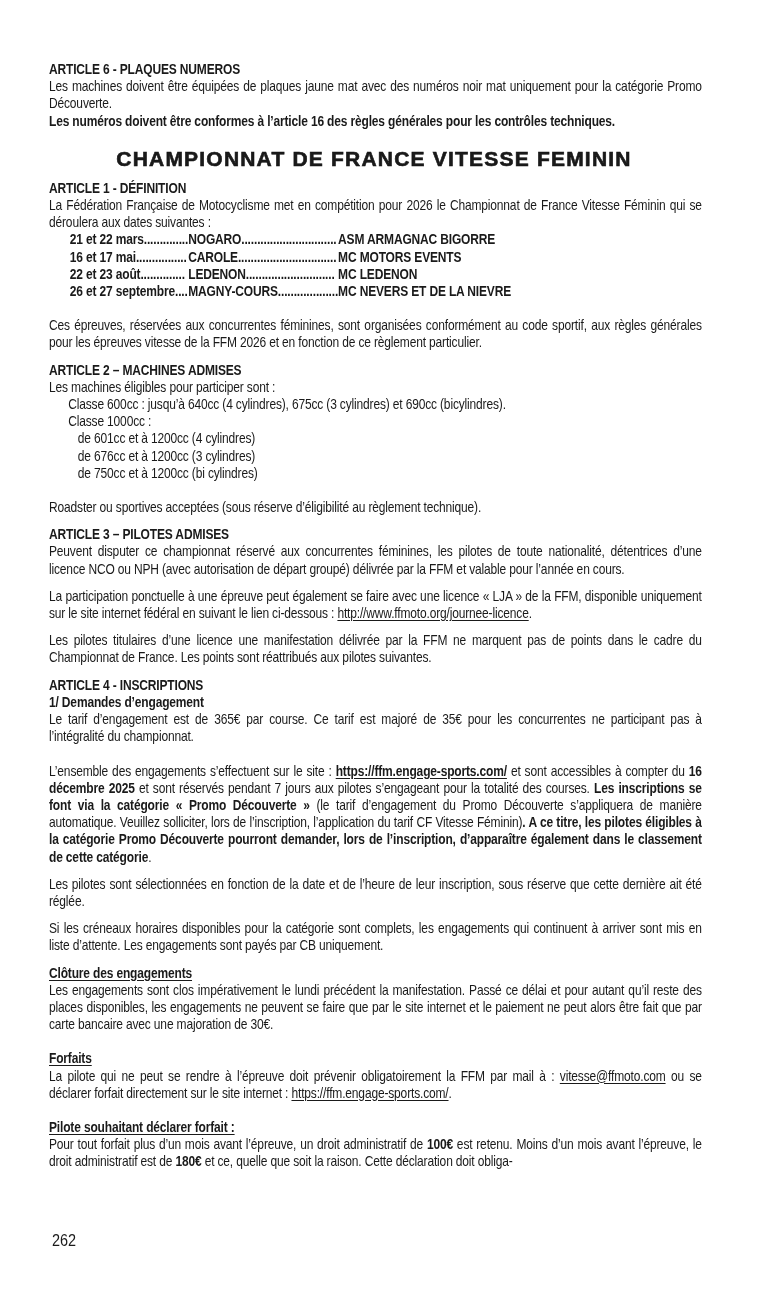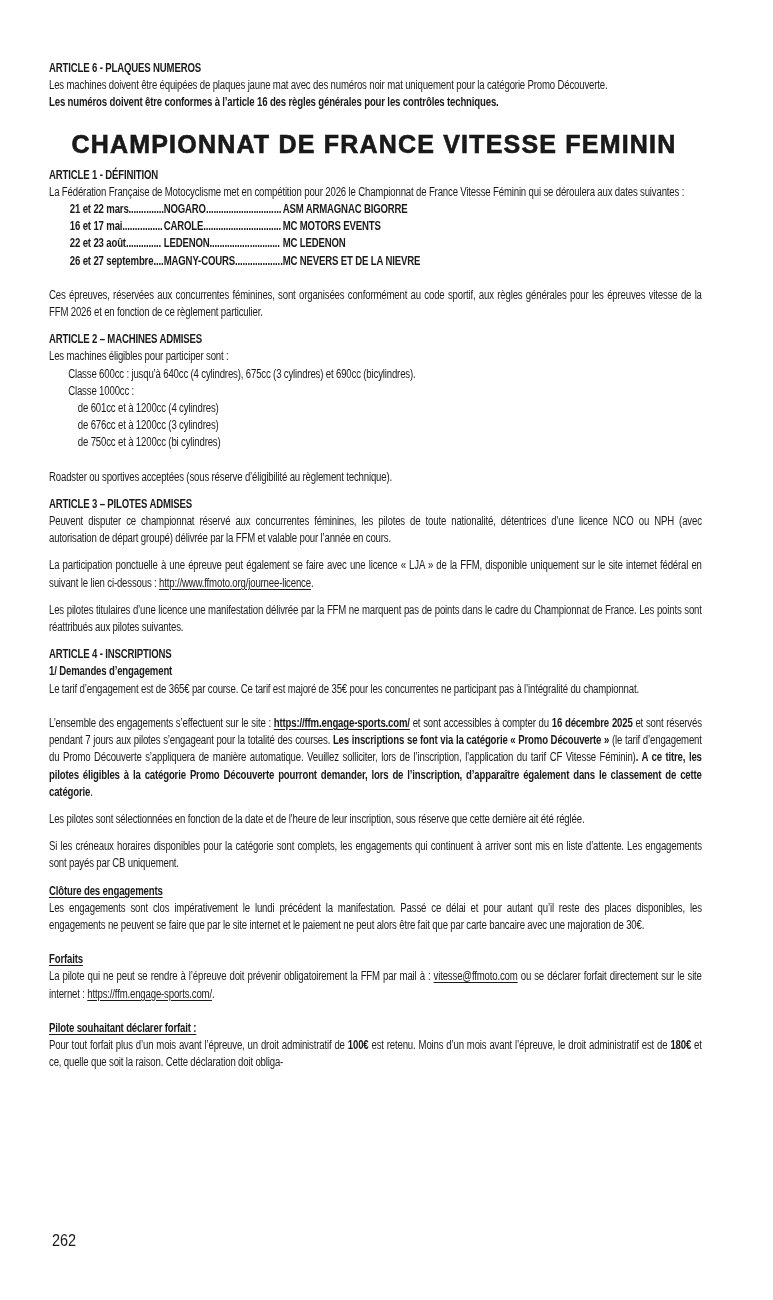--- a/index.html
+++ b/index.html
@@ -1,30 +1,30 @@
 <!DOCTYPE html>
 <html><head>
 <meta charset="utf-8">
 <style>
   html, body { margin: 0; padding: 0; background: #ffffff; }
   body { width: 773px; height: 1300px; position: relative; overflow: hidden; color: #1a1a1a; }
   .page { position: absolute; left: 49px; top: 60px; width: 650px; }
   .txt {
     font-family: "Liberation Sans", sans-serif;
-    font-size: 12px;
+    font-size: 15px;
     line-height: 17.2px;
     letter-spacing: -0.2px;
     transform-origin: 0 0;
   }
   .cond { display: block; width: 816px; transform: scaleX(0.8); transform-origin: 0 0; }
   .justify { text-align: justify; text-align-last: left; }
   .h { font-weight: bold; }
   .title {
     font-family: "Liberation Sans", sans-serif;
-    font-weight: 900; font-size: 25px; letter-spacing: 1.2px;
+    font-weight: 900; font-size: 21px; letter-spacing: 1.2px;
     text-align: center; margin: 18px 0 8px 0; width: 650px;
     -webkit-text-stroke: 0.6px #111;
   }
   .gap { height: 17px; }
   .gap-s { height: 10px; }
   u { text-decoration: underline; text-underline-offset: 2px; }
   .sched { display: table; margin-left: 26px; font-weight: bold; }
   .sched-row { display: table-row; }
   .sched-row span { display: table-cell; white-space: nowrap; }
   .ind1 { padding-left: 24px; }

